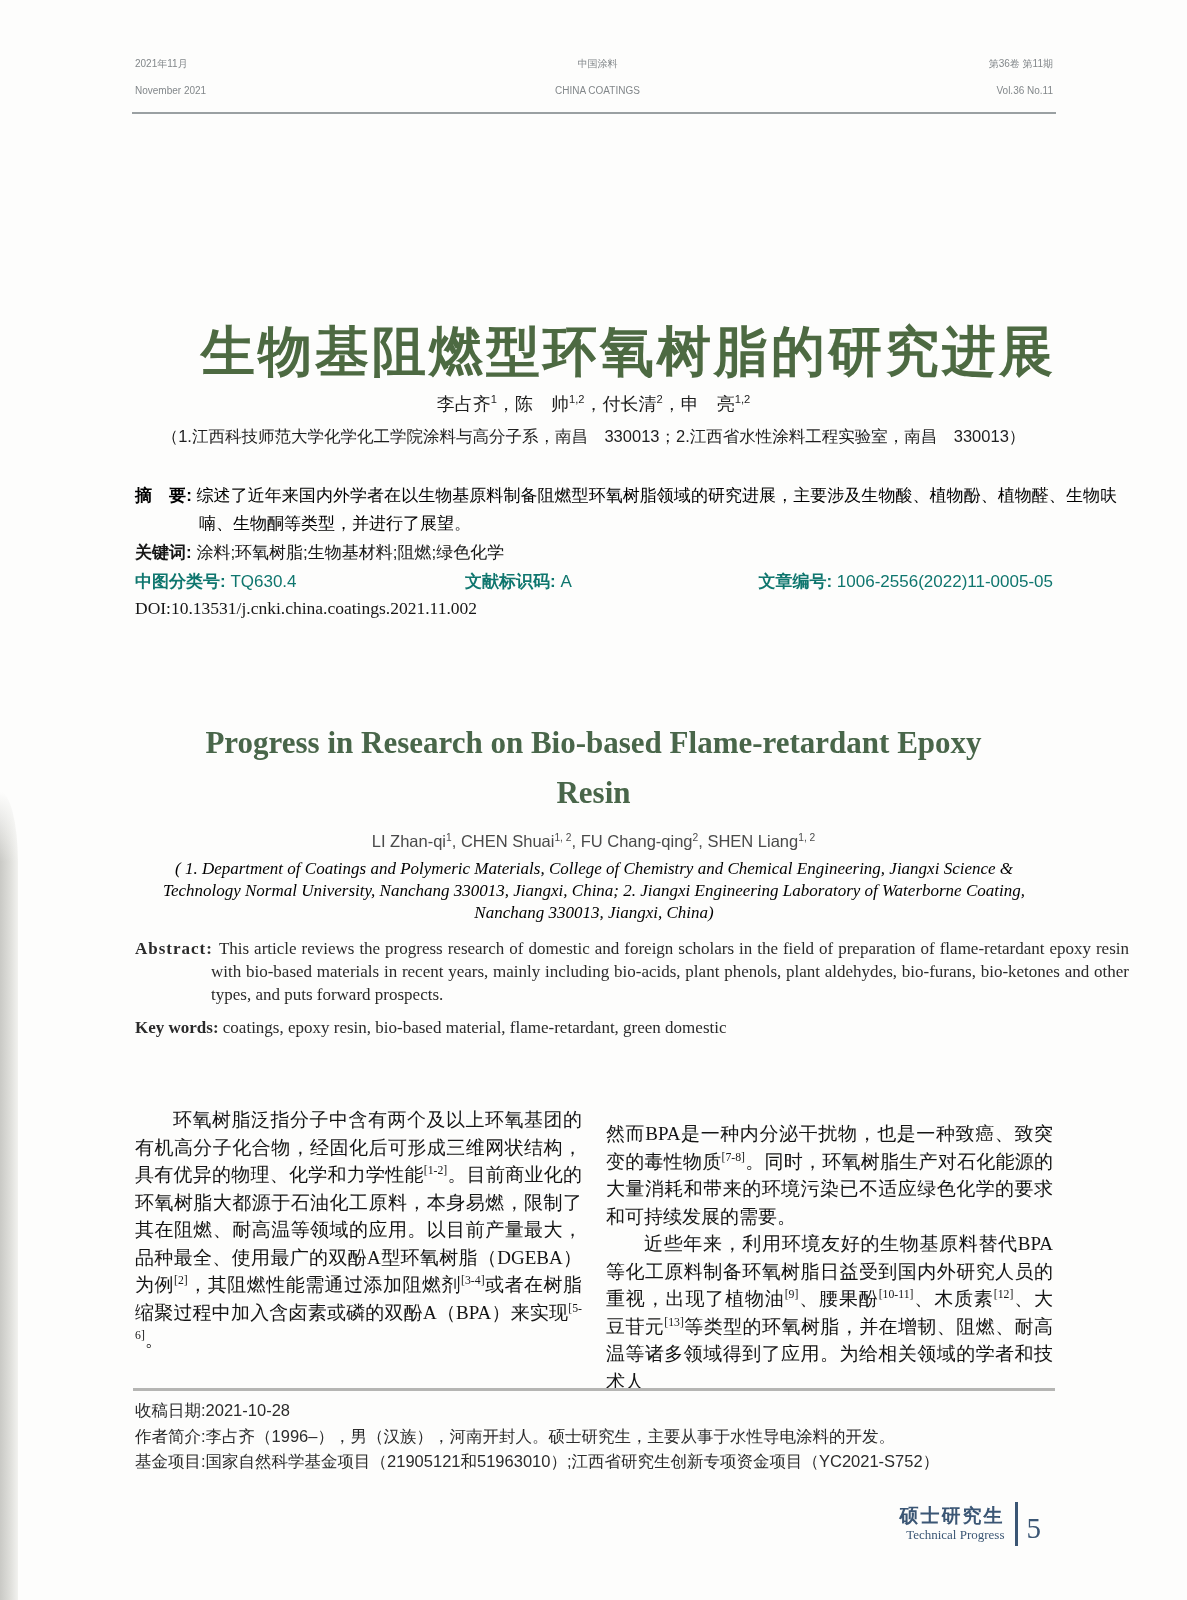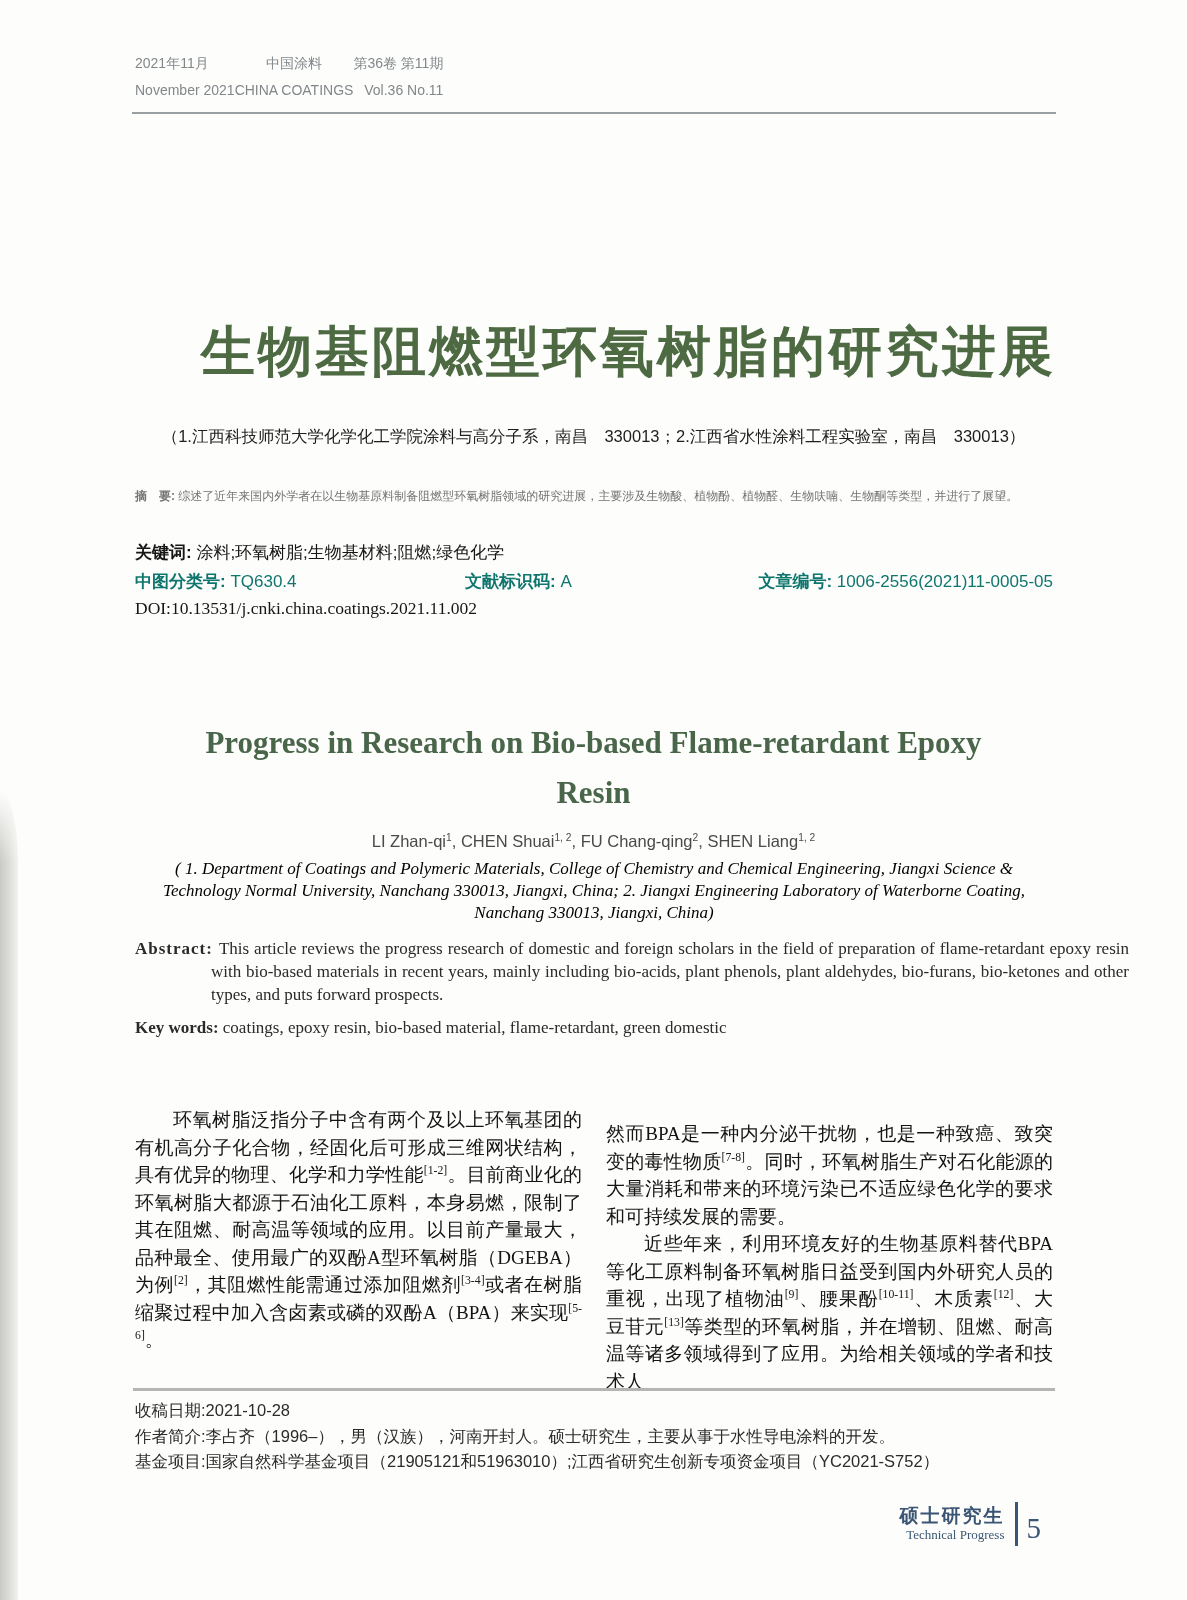--- a/index.html
+++ b/index.html
@@ -13,36 +13,36 @@
   }
   html,body{margin:0;padding:0;background:#ffffff;}
   .page{
     position:relative;width:1187px;height:1600px;margin:0 auto;
     background:#fdfdfc;overflow:hidden;color:#222;
     font-family:"Liberation Sans","DejaVu Sans",sans-serif;
   }
   sup{font-size:0.62em;line-height:0;}
   
   .header{position:absolute;top:50px;left:135px;width:918px;
-    display:flex;
-    font-size:14px;line-height:27px;color:var(--header-gray);}
+    display:flex;justify-content:space-between;
+    font-size:10px;line-height:27px;color:var(--header-gray);}
   .header .hc{text-align:center;}
   .header .hr{text-align:right;}
   .header-rule{position:absolute;top:112px;left:132px;width:924px;
     border-top:2px solid var(--rule-gray);}
   
   .title-cn{position:absolute;top:316px;left:0;width:100%;text-align:center;
     font-size:54px;font-weight:bold;letter-spacing:3px;color:var(--title-green);padding-left:35px;}
   .authors-cn{position:absolute;top:392px;left:0;width:100%;text-align:center;
     font-size:18px;color:#1e1e1e;}
   .affil-cn{position:absolute;top:426px;left:0;width:100%;text-align:center;
     font-size:16.5px;color:#1e1e1e;}
   
   .abstract-cn{position:absolute;top:482px;left:135px;width:918px;
-    font-size:12px;line-height:28px;text-align:justify;color:#737373;
+    font-size:17px;line-height:28px;text-align:justify;color:#000000;
     padding-left:64px;text-indent:-64px;}
   .keywords-cn{position:absolute;top:541px;left:135px;width:918px;
     font-size:17px;color:#161616;}
   .lbl{font-weight:bold;}
   .meta-row{position:absolute;top:570px;left:135px;width:918px;height:28px;
     font-size:17px;color:#0f766e;}
   .meta-mid{position:absolute;left:330px;top:0;}
   .meta-right{position:absolute;right:0;top:0;}
   .doi{position:absolute;top:598px;left:135px;width:918px;
     font-family:"Liberation Serif","DejaVu Serif",serif;font-size:17.5px;color:#161616;}
@@ -107,28 +107,29 @@
       <div>CHINA COATINGS</div>
     </div>
     <div class="hr">
       <div>第36卷 第11期</div>
       <div>Vol.36 No.11</div>
     </div>
   </div>
   <div class="header-rule"></div>
 
   <div class="title-cn">生物基阻燃型环氧树脂的研究进展</div>
+  <div class="authors-cn">李占齐<sup>1</sup>，陈　帅<sup>1,2</sup>，付长清<sup>2</sup>，申　亮<sup>1,2</sup></div>
   <div class="affil-cn">（1.江西科技师范大学化学化工学院涂料与高分子系，南昌　330013；2.江西省水性涂料工程实验室，南昌　330013）</div>
 
   <div class="abstract-cn"><span class="lbl">摘　要: </span><span>综述了近年来国内外学者在以生物基原料制备阻燃型环氧树脂领域的研究进展，主要涉及生物酸、植物酚、植物醛、生物呋喃、生物酮等类型，并进行了展望。</span></div>
   <div class="keywords-cn"><span class="lbl">关键词: </span><span>涂料;环氧树脂;生物基材料;阻燃;绿色化学</span></div>
   <div class="meta-row">
     <span><span class="lbl">中图分类号: </span><span>TQ630.4</span></span>
     <span class="meta-mid"><span class="lbl">文献标识码: </span><span>A</span></span>
-    <span class="meta-right"><span class="lbl">文章编号: </span><span>1006-2556(2021)11-0005-05</span></span>
+    <span class="meta-right"><span class="lbl">文章编号: </span><span>1006-2556(2022)11-0005-05</span></span>
   </div>
   <div class="doi">DOI:10.13531/j.cnki.china.coatings.2021.11.002</div>
 
   <div class="title-en">
     <div>Progress in Research on Bio-based Flame-retardant Epoxy</div>
     <div>Resin</div>
   </div>
   <div class="authors-en">LI Zhan-qi<sup>1</sup>, CHEN Shuai<sup>1, 2</sup>, FU Chang-qing<sup>2</sup>, SHEN Liang<sup>1, 2</sup></div>
   <div class="affil-en">( 1. Department of Coatings and Polymeric Materials, College of Chemistry and Chemical Engineering, Jiangxi Science &amp; Technology Normal University, Nanchang 330013, Jiangxi, China; 2. Jiangxi Engineering Laboratory of Waterborne Coating, Nanchang 330013, Jiangxi, China)</div>
   <div class="abstract-en"><span class="lbl">Abstract: </span><span>This article reviews the progress research of domestic and foreign scholars in the field of preparation of flame-retardant epoxy resin with bio-based materials in recent years, mainly including bio-acids, plant phenols, plant aldehydes, bio-furans, bio-ketones and other types, and puts forward prospects.</span></div>

